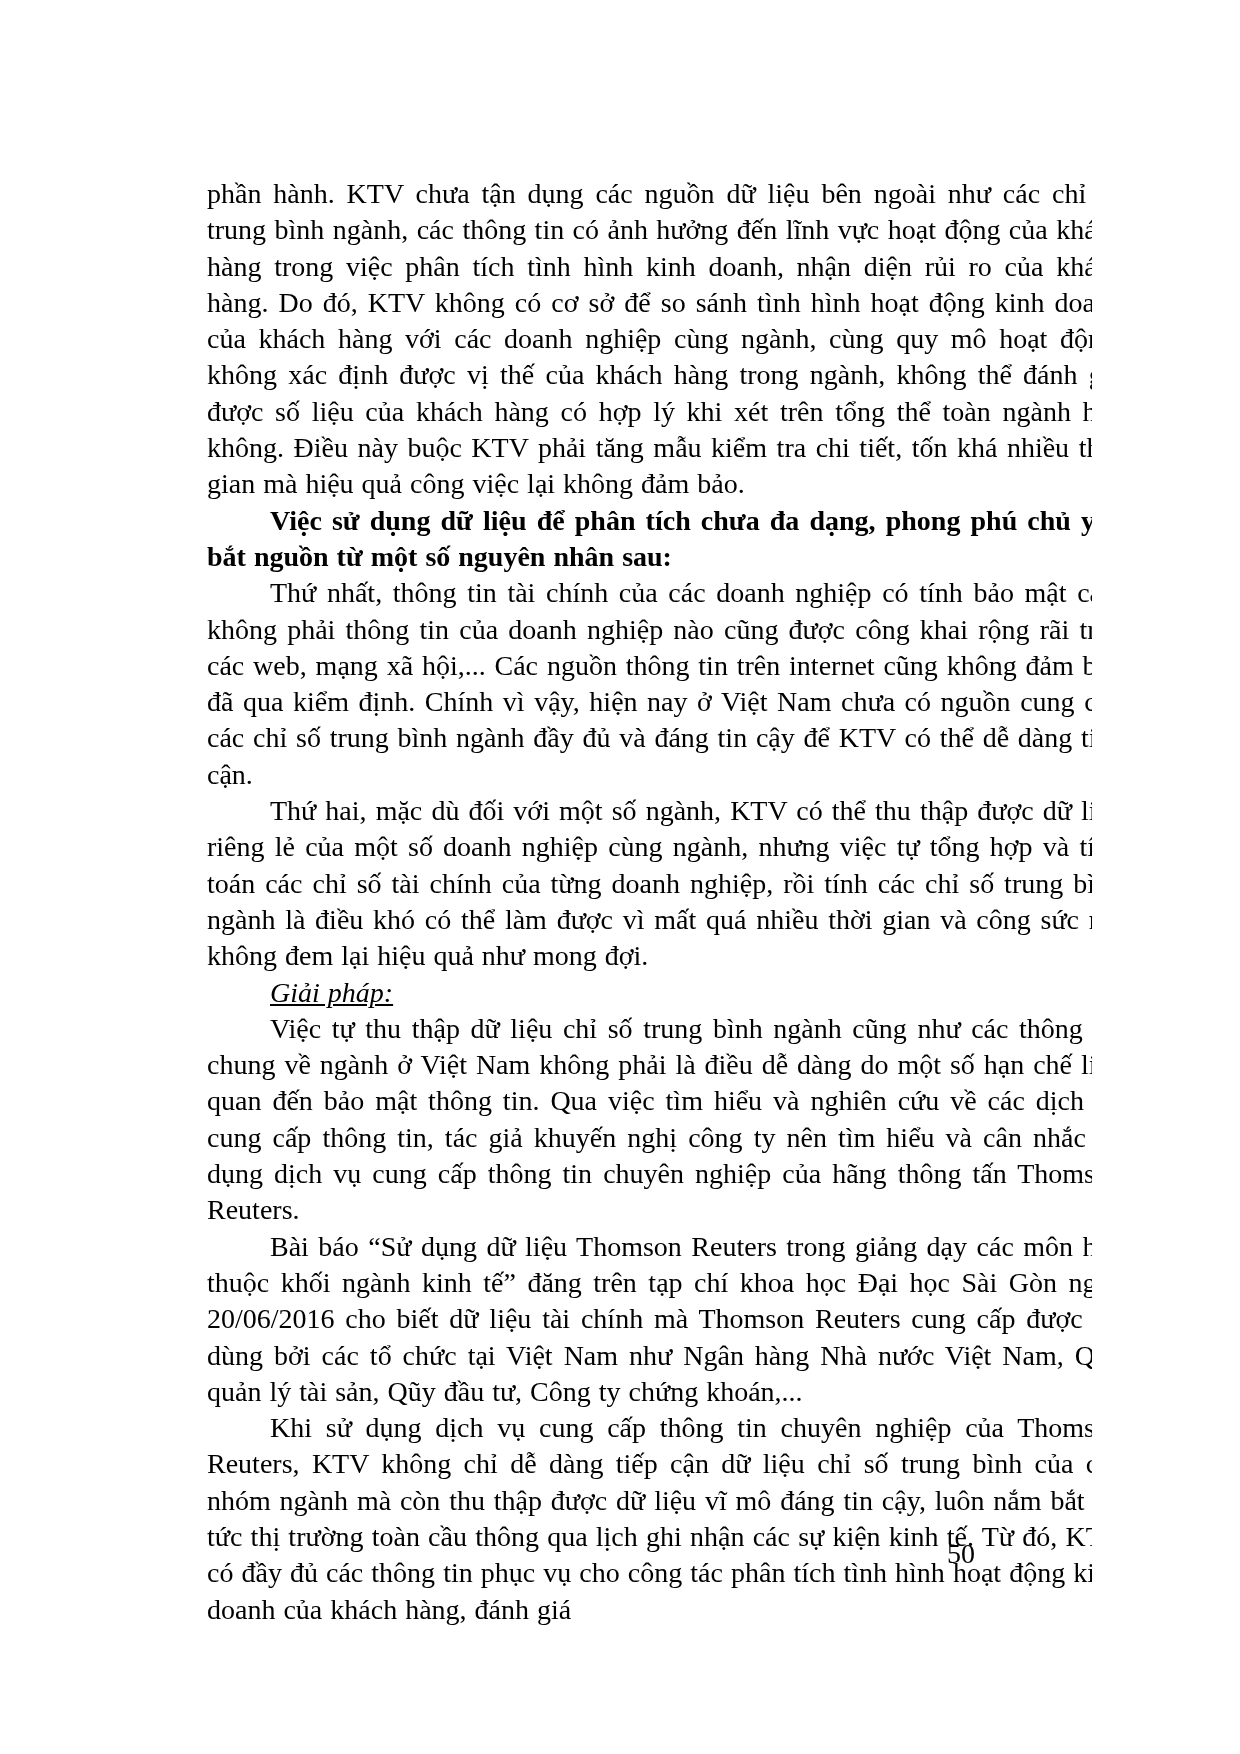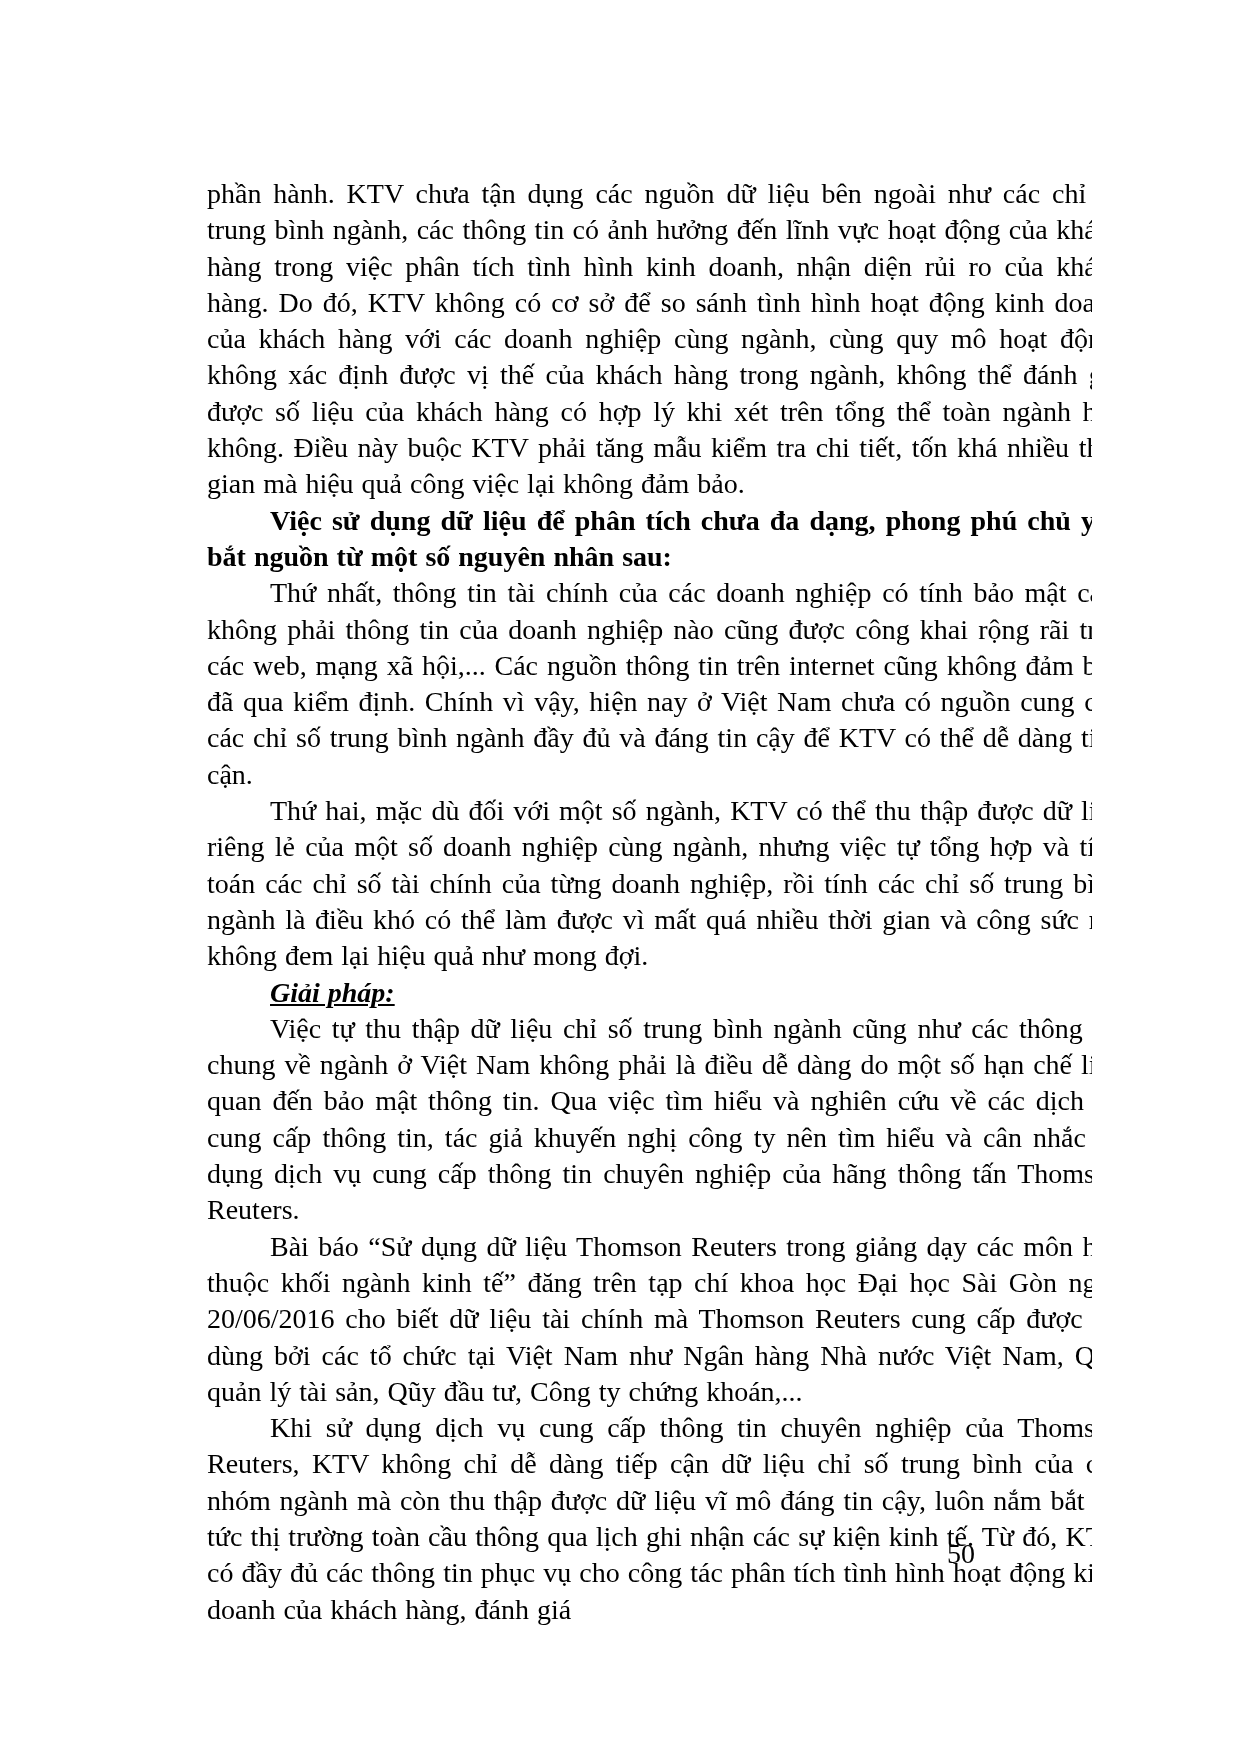--- a/index.html
+++ b/index.html
@@ -31,21 +31,21 @@
     text-indent: 63px;
     word-spacing: 1px;
   }
   .para.no-indent {
     text-indent: 0;
   }
   .para.emph {
     font-weight: bold;
   }
   .para.heading .heading-text {
-    font-weight: bold;
+    font-weight: normal;
     font-style: italic;
     text-decoration: underline;
   }
   .page-number {
     position: absolute;
     top: 1536px;
     right: 117px;
     font-size: 28px;
     line-height: 36.3px;
     text-align: right;

